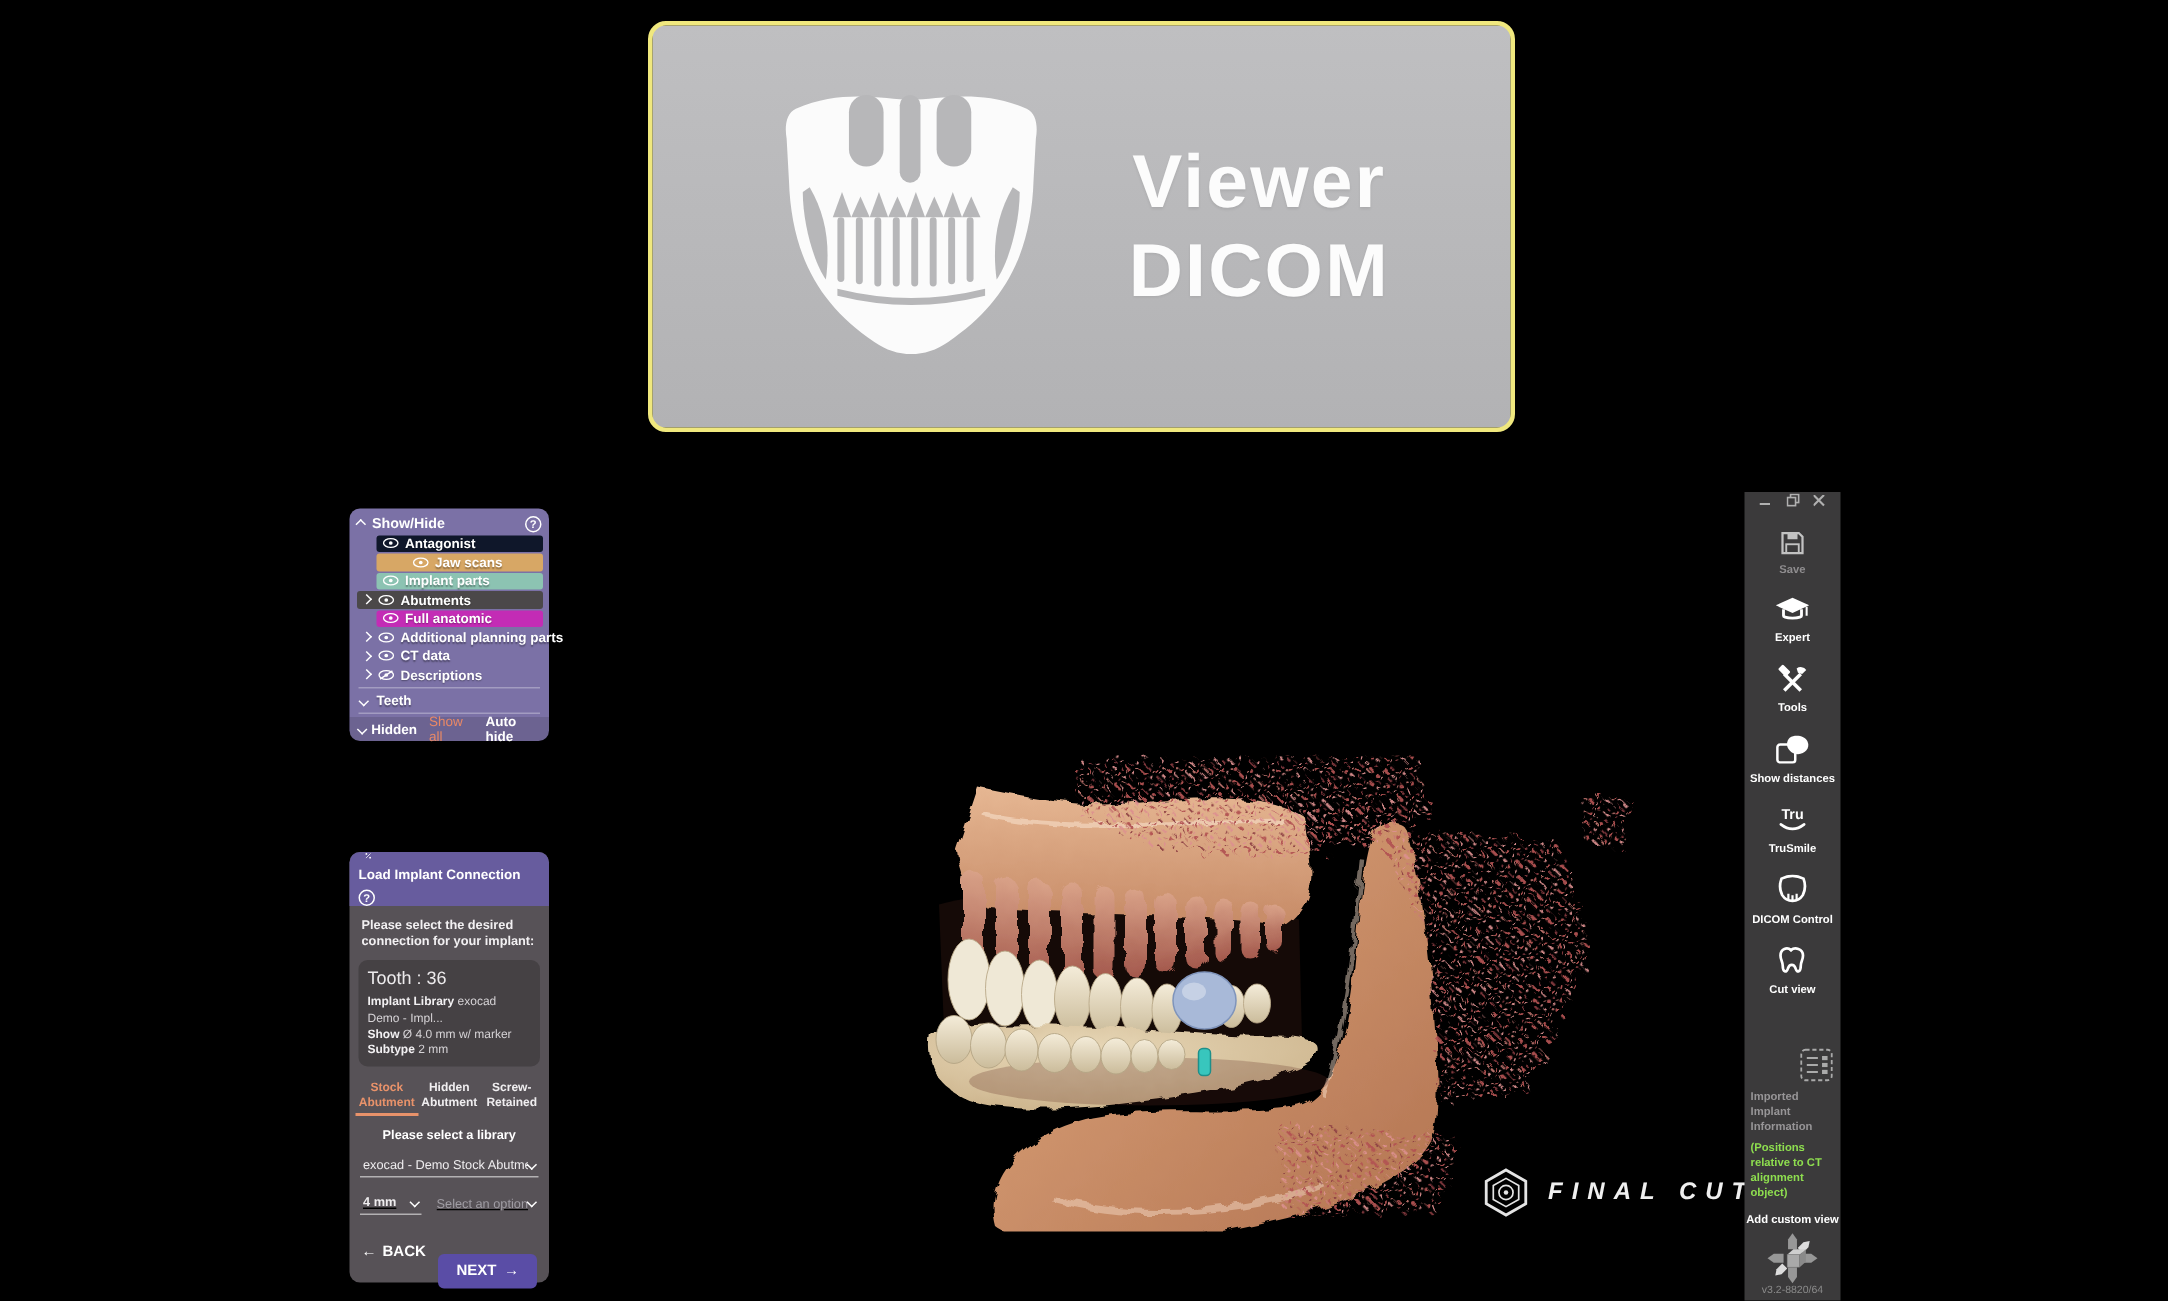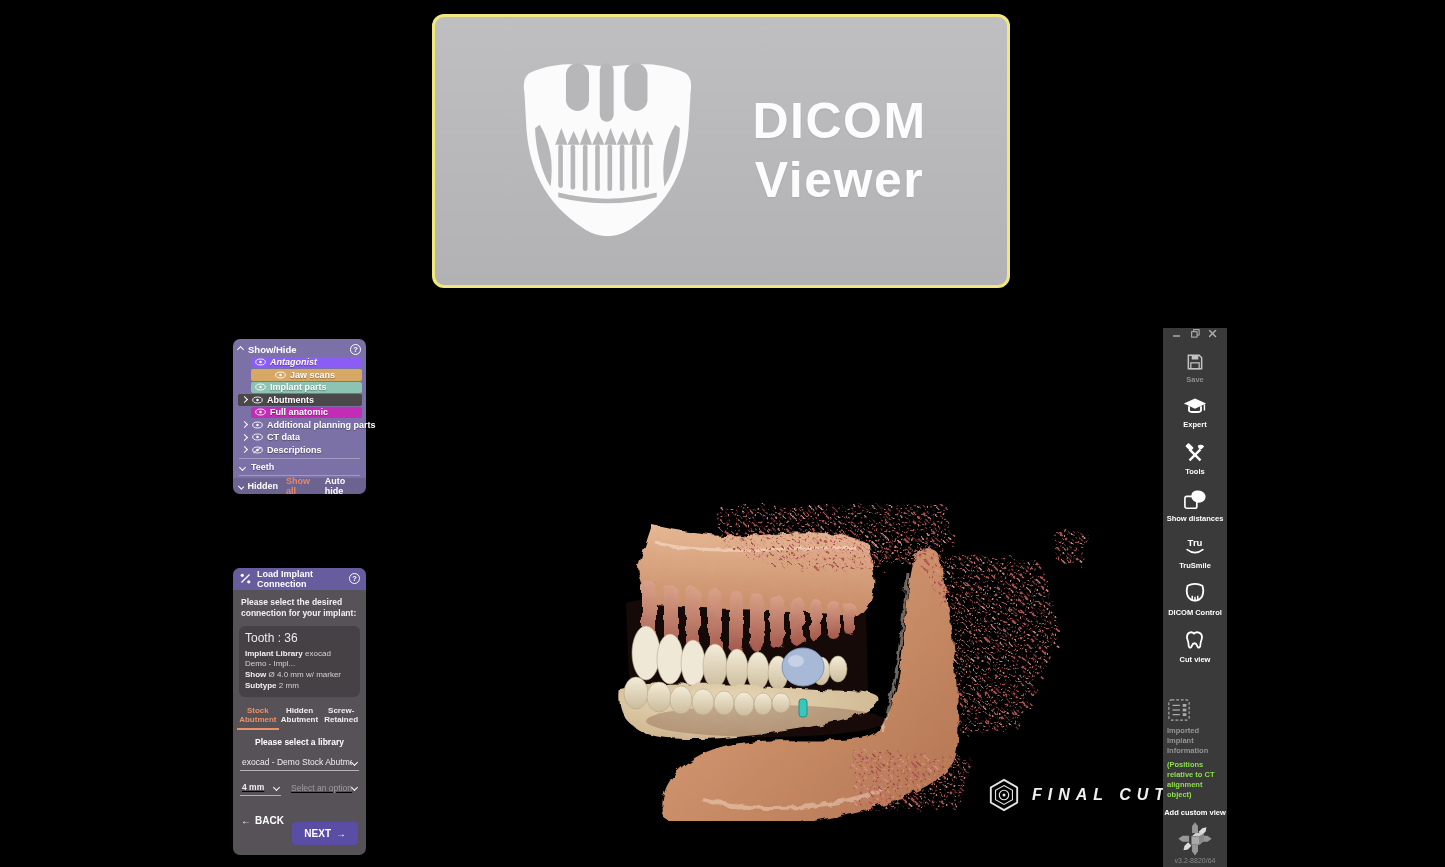--- a/index.html
+++ b/index.html
@@ -35,29 +35,29 @@
   .inchev { margin-right:1px; }
   .sh-label { color:#fff; font-size:9px; font-weight:bold;
     text-shadow:0 1px 1px rgba(0,0,0,.35); white-space:nowrap; }
   .eye { width:11px; height:8px; flex:none; }
   .sh-div { height:1px; background:rgba(255,255,255,.3); margin:2px 6px; }
   .sh-teeth { height:12px; display:flex; align-items:center; gap:6px; padding-left:7px; }
   .sh-foot { height:16px; display:flex; align-items:center; background:rgba(0,0,0,.12);
     border-radius:0 0 7px 7px; padding:0 6px; gap:4px; margin-top:2px; }
   .sh-foot .grow { flex:1; }
   .f-hidden { color:#fff; font-size:9px; font-weight:bold; }
-  .f-showall { font-size:9px; font-weight:bold; }
+  .f-showall { font-size:9px; font-weight:normal; }
   .f-autohide { color:#fff; font-size:9px; font-weight:bold; }
 
   
   .dialog { left:233px; top:568px; width:133px; height:287px; background:#575257;
     border-radius:7px; display:flex; flex-direction:column;
     box-shadow:0 2px 10px rgba(0,0,0,.65); }
   .dlg-head { height:36px; background:#675c9e; border-radius:7px 7px 0 0;
-    display:flex; align-items:center; padding:0 6px; gap:5px; }
+    display:flex; align-items:flex-start; padding:0 6px; gap:5px;flex-direction:column; }
   .dlg-title { color:#fff; font-size:9px; font-weight:bold; flex:1; }
   .dlg-instr { color:#f2f0f2; font-size:8.5px; font-weight:bold; line-height:1.3;
     padding:7px 8px 4px 8px; }
   .infobox { background:#454144; border-radius:6px; margin:3px 6px; padding:5px 6px; }
   .info-tooth { color:#eceaec; font-size:12px; margin-bottom:4px; }
   .info-line { color:#d6d3d6; font-size:8px; line-height:1.35; }
   .info-line b { color:#f2f0f2; }
   .tabs { display:flex; padding:6px 4px 2px 4px; }
   .tab { flex:1; text-align:center; font-size:8px; font-weight:bold; color:#f0eef0;
     line-height:1.2; padding-bottom:3px; }
@@ -86,21 +86,21 @@
   
   .sidebar { left:1163px; top:328px; width:64px; height:539px; background:#3b3a3b;
     display:flex; flex-direction:column; align-items:center; }
   .winbar { width:100%; height:18px; display:flex; align-items:center;
     justify-content:space-between; padding:0 9px; }
   .winbtn { width:10px; height:10px; display:flex; align-items:center; justify-content:center; }
   .sbtn { display:flex; flex-direction:column; align-items:center; gap:3px; margin-top:13px; }
   .sbtn .lbl { font-size:7.5px; font-weight:bold; color:#fff; text-align:center;
     line-height:1.2; }
   .sbtn.disabled .lbl { color:#8f8d8f; }
-  .impinfo { margin-top:34px; display:flex; flex-direction:column; align-items:flex-start; }
+  .impinfo { margin-top:34px; display:flex; flex-direction:column; align-items:flex-end; }
   .impinfo .lbl { color:#979597; font-size:7.5px; font-weight:bold; text-align:left;
     width:56px; line-height:1.3; margin-top:4px; }
   .greennote { width:56px; font-size:7.5px; font-weight:bold; line-height:1.3;
     margin-top:5px; }
   .addview { font-size:7.5px; font-weight:bold; color:#fff; margin-top:9px; }
   .navcross { margin-top:4px; }
   .version { margin-top:auto; margin-bottom:3px; color:#8a8a8a; font-size:7px; }
 
   .jawview { left:616px; top:503px; width:485px; height:318px; }
 </style>
@@ -130,34 +130,34 @@
       <rect x="44" y="61" width="3" height="30" rx="1.5"></rect>
         <rect x="52" y="61" width="3" height="30" rx="1.5"></rect>
       <rect x="60" y="61" width="3" height="30" rx="1.5"></rect>
         <rect x="68" y="61" width="3" height="30" rx="1.5"></rect>
       <rect x="76" y="61" width="3" height="29" rx="1.5"></rect>
         <rect x="84" y="61" width="3" height="28" rx="1.5"></rect>
       <path d="M28,92 Q60,100 92,92 L92,95 Q60,103 28,95 Z"></path>
     </g>
   </svg>
   <div class="banner-title">
+    <div>Viewer</div>
     <div>DICOM</div>
-    <div>Viewer</div>
   </div>
 </div>
 
 <div class="abs shpanel">
   <div class="sh-head">
     <span class="chev c-up"></span>
     <span class="sh-title">Show/Hide</span>
     <span class="helpc">?</span>
   </div>
 
   <div class="sh-row">
-    <div class="rowbar ml18" style="background: #8b5cf6; font-style: italic;">
+    <div class="rowbar ml18" style="background: #0f172a;">
       <svg class="eye" viewBox="0 0 16 10">
           <ellipse cx="8" cy="5" rx="7" ry="4.3" fill="none" stroke="#fff" stroke-width="1.3"></ellipse>
           <circle cx="8" cy="5" r="1.8" fill="#fff"></circle>
         </svg>
       <span class="sh-label">Antagonist</span>
     </div>
   </div>
   <div class="sh-row">
     <div class="rowbar ml18" style="background: rgb(215, 167, 101); padding-left: 24px;">
       <svg class="eye" viewBox="0 0 16 10">

